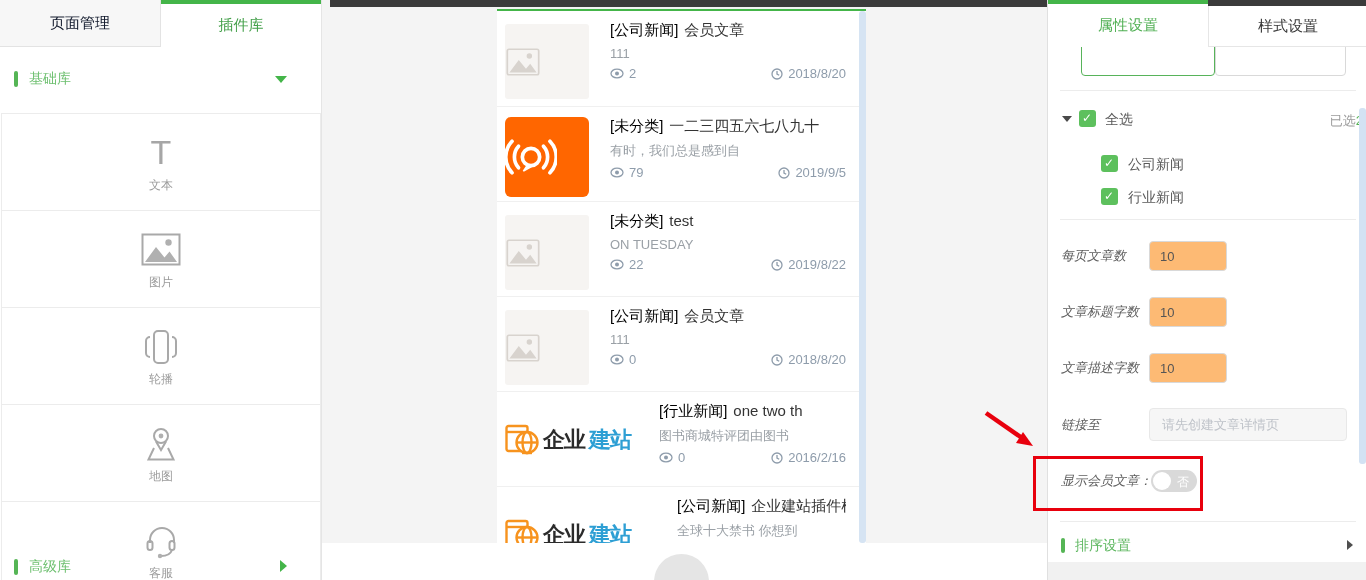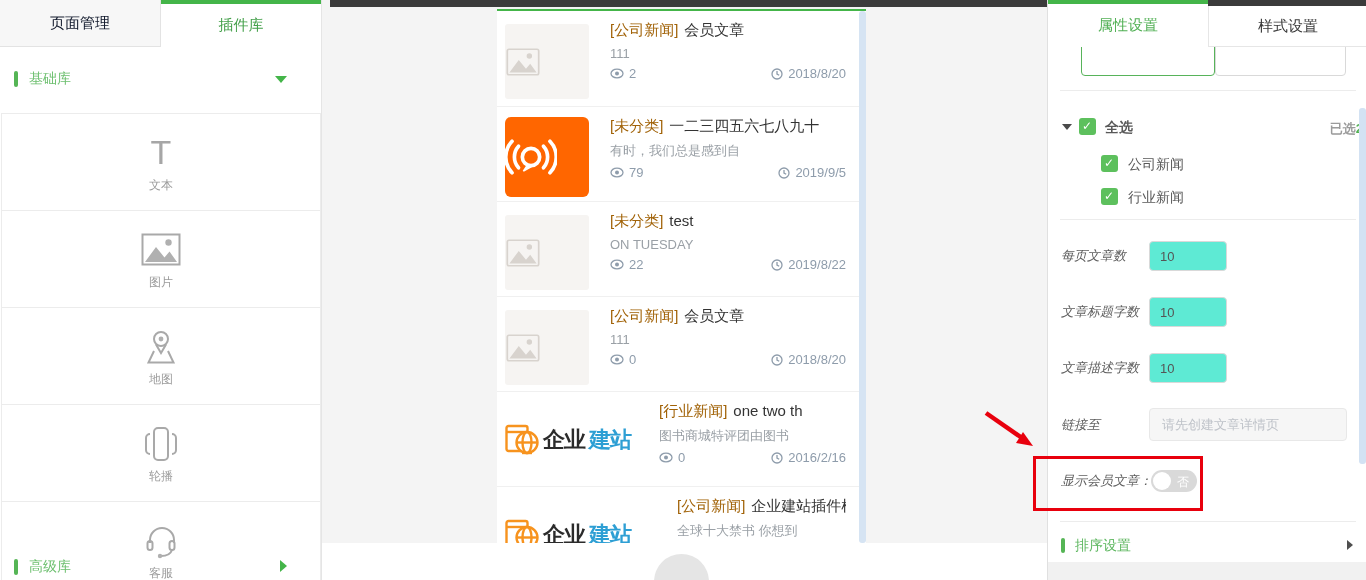--- a/index.html
+++ b/index.html
@@ -33,21 +33,21 @@
   
   .list-card { position:absolute; left:497px; top:9px; width:369px; height:534px; background:#fff; border-top:2px solid #44b549; overflow:hidden; z-index:2; }
   .list-scrollbar { position:absolute; right:0; top:0; width:7px; height:100%; background:#d6e4f3; border-radius:3px; }
   .aitem { position:relative; height:95px; padding:10px 20px 0 8px; display:flex; cursor:pointer; }
   .aitem + .aitem { border-top:1px solid #f0f0f0; }
   .thumb { flex:none; width:84px; height:75px; background:#f6f4f2; border-radius:3px; display:flex; align-items:center; justify-content:flex-start; }
   .thumb.orange { background:#ff6600; border-radius:6px; }
   .thumb.logo { width:150px; background:transparent; }
   .acontent { flex:1; margin-left:21px; overflow:hidden; }
   .atitle { font-size:15px; color:#333; white-space:nowrap; }
-  .acat { color:#a16207; margin-right:6px;text-align:right; }
+  .acat { color:#000000; margin-right:6px;text-align:right; }
   .adesc { font-size:13px; color:#9aa0a6; margin-top:6px; white-space:nowrap; }
   .ameta { display:flex; justify-content:space-between; margin-top:5px; font-size:13px; color:#8e9cab; }
   .mpart { display:flex; align-items:center; gap:5px; }
   .logo-row { display:flex; align-items:center; gap:4px; }
   .logo-cn1 { font-size:22px; font-weight:bold; color:#2b2b2b; letter-spacing:-1px; }
   .logo-cn2 { font-size:22px; font-weight:bold; color:#2e9fd4; letter-spacing:-1px; }
 
   
   .canvas-footer { position:absolute; left:322px; top:543px; width:725px; height:37px; background:#fff; z-index:3; }
   .footer-bubble { position:absolute; left:332px; top:11px; width:55px; height:55px; border-radius:50%; background:#e5e5e5; }
@@ -63,21 +63,21 @@
   .rp-div { position:absolute; left:12px; right:10px; height:1px; background:#ececec; }
   .chkrow { position:absolute; left:0; width:100%; height:24px; }
   .tri-down-dark { position:absolute; left:14px; top:8px; width:0; height:0; border-left:5px solid transparent; border-right:5px solid transparent; border-top:6px solid #4a4a4a; }
   .gcheck { position:absolute; top:2px; width:17px; height:17px; background:#5dc05d; border-radius:3px; cursor:pointer; }
   .gcheck::after { content:"\2713"; position:absolute; left:3px; top:1px; color:#fff; font-size:12px; font-weight:bold; }
   .chklabel { position:absolute; top:3px; font-size:14px; color:#595959; }
   .selcount { position:absolute; right:-10px; top:4px; font-size:13px; color:#9b9b9b; white-space:nowrap; }
   .selcount .num { color:#52b152; }
   .frow { position:absolute; left:0; width:100%; }
   .flabel { position:absolute; left:13px; font-size:13px; color:#5f5f5f;font-style:italic; }
-  .finput { position:absolute; left:101px; top:0; width:78px; height:30px; border:1px solid #d9d9d9; border-radius:4px; padding:0 10px; font-size:13px; color:#555; background:#5eead4; font-family:inherit; }
+  .finput { position:absolute; left:101px; top:0; width:78px; height:30px; border:1px solid #d9d9d9; border-radius:4px; padding:0 10px; font-size:13px; color:#555; background:#fdba74; font-family:inherit; }
   .linput { position:absolute; left:101px; top:0; width:198px; height:33px; border:1px solid #e8e8e8; border-radius:4px; padding:0 12px; font-size:13px; background:#f6f6f6; color:#555; font-family:inherit; }
   .linput::placeholder { color:#bfc3c9; }
   .toggle { position:absolute; left:103px; top:2px; width:46px; height:22px; background:#d9d9d9; border-radius:11px; cursor:pointer; }
   .toggle .knob { position:absolute; left:2px; top:2px; width:18px; height:18px; background:#fff; border-radius:50%; }
   .toggle .tlabel { position:absolute; right:8px; top:4px; font-size:12px; color:#fff; }
   .sort-header { position:absolute; left:0; top:533px; width:100%; height:26px; }
   .sort-bar { position:absolute; left:13px; top:5px; width:4px; height:15px; border-radius:2px; background:#55b555; }
   .sort-label { position:absolute; left:27px; top:4px; font-size:14px; color:#60b862; }
   .caret-right-dark { position:absolute; right:13px; top:7px; width:0; height:0; border-top:5px solid transparent; border-bottom:5px solid transparent; border-left:6px solid #4f4f4f; }
   .rp-bottomgray { position:absolute; left:0; top:562px; width:100%; height:18px; background:#f1f1f1; }
@@ -115,38 +115,38 @@
         <svg class="wicon" width="40" height="33" viewBox="0 0 40 33">
             <rect x="1.5" y="1.5" width="37" height="30"></rect>
             <circle class="fil" cx="27.5" cy="9.5" r="3.2"></circle>
             <path class="fil" d="M4,29 L15,14 L23.5,24.5 L28.5,18.5 L36,29 Z"></path>
           </svg>
       </div>
       <div class="wlabel">图片</div>
     </div>
     <div class="cell">
       <div class="glyph">
+        <svg class="wicon" width="40" height="36" viewBox="0 0 40 36">
+            <rect x="13" y="2" width="14" height="32" rx="4"></rect>
+            <path d="M9,8 a4,4 0 0 0 -4,4 v12 a4,4 0 0 0 4,4"></path>
+            <path d="M31,8 a4,4 0 0 1 4,4 v12 a4,4 0 0 1 -4,4"></path>
+          </svg>
+      </div>
+      <div class="wlabel">轮播</div>
+    </div>
+    <div class="cell">
+      <div class="glyph">
         <svg class="wicon" width="40" height="38" viewBox="0 0 40 38">
             <circle cx="20" cy="11" r="7"></circle>
             <circle class="fil" cx="20" cy="11" r="2.4"></circle>
             <path d="M15,16.5 L20,25 L25,16.5"></path>
             <path d="M13,23 L7.5,34.5 H32.5 L27,23"></path>
           </svg>
       </div>
       <div class="wlabel">地图</div>
-    </div>
-    <div class="cell">
-      <div class="glyph">
-        <svg class="wicon" width="40" height="36" viewBox="0 0 40 36">
-            <rect x="13" y="2" width="14" height="32" rx="4"></rect>
-            <path d="M9,8 a4,4 0 0 0 -4,4 v12 a4,4 0 0 0 4,4"></path>
-            <path d="M31,8 a4,4 0 0 1 4,4 v12 a4,4 0 0 1 -4,4"></path>
-          </svg>
-      </div>
-      <div class="wlabel">轮播</div>
     </div>
     <div class="cell">
       <div class="glyph">
         <svg class="wicon" width="40" height="38" viewBox="0 0 40 38">
             <path d="M9,21 v-3 a12,12 0 0 1 24,0 v3"></path>
             <rect x="6.5" y="19" width="5" height="9" rx="2.5"></rect>
             <rect x="28.5" y="19" width="5" height="9" rx="2.5"></rect>
             <path d="M31,28 q-2,6 -11,6"></path>
             <circle class="fil" cx="19" cy="34" r="2.2"></circle>
           </svg>
@@ -402,21 +402,21 @@
 <div class="right-panel">
   <div class="pbtn g"></div>
   <div class="pbtn n"></div>
 
   <div class="rp-darkstrip"></div>
   <div class="rp-tab1">属性设置</div>
   <div class="rp-tab2">样式设置</div>
 
   <div class="rp-div" style="top:90px;"></div>
 
-  <div class="chkrow" style="top:116px;font-weight:bold;">
+  <div class="chkrow" style="top:108px;">
     <span class="tri-down-dark"></span>
     <span class="gcheck" style="left:31px;"></span>
     <span class="chklabel" style="left:57px;">全选</span>
     <span class="selcount"><span>已选</span><span class="num">2</span><span>个</span></span>
   </div>
   <div class="chkrow" style="top:153px;">
     <span class="gcheck" style="left:53px;"></span>
     <span class="chklabel" style="left:80px;">公司新闻</span>
   </div>
   <div class="chkrow" style="top:186px;">

